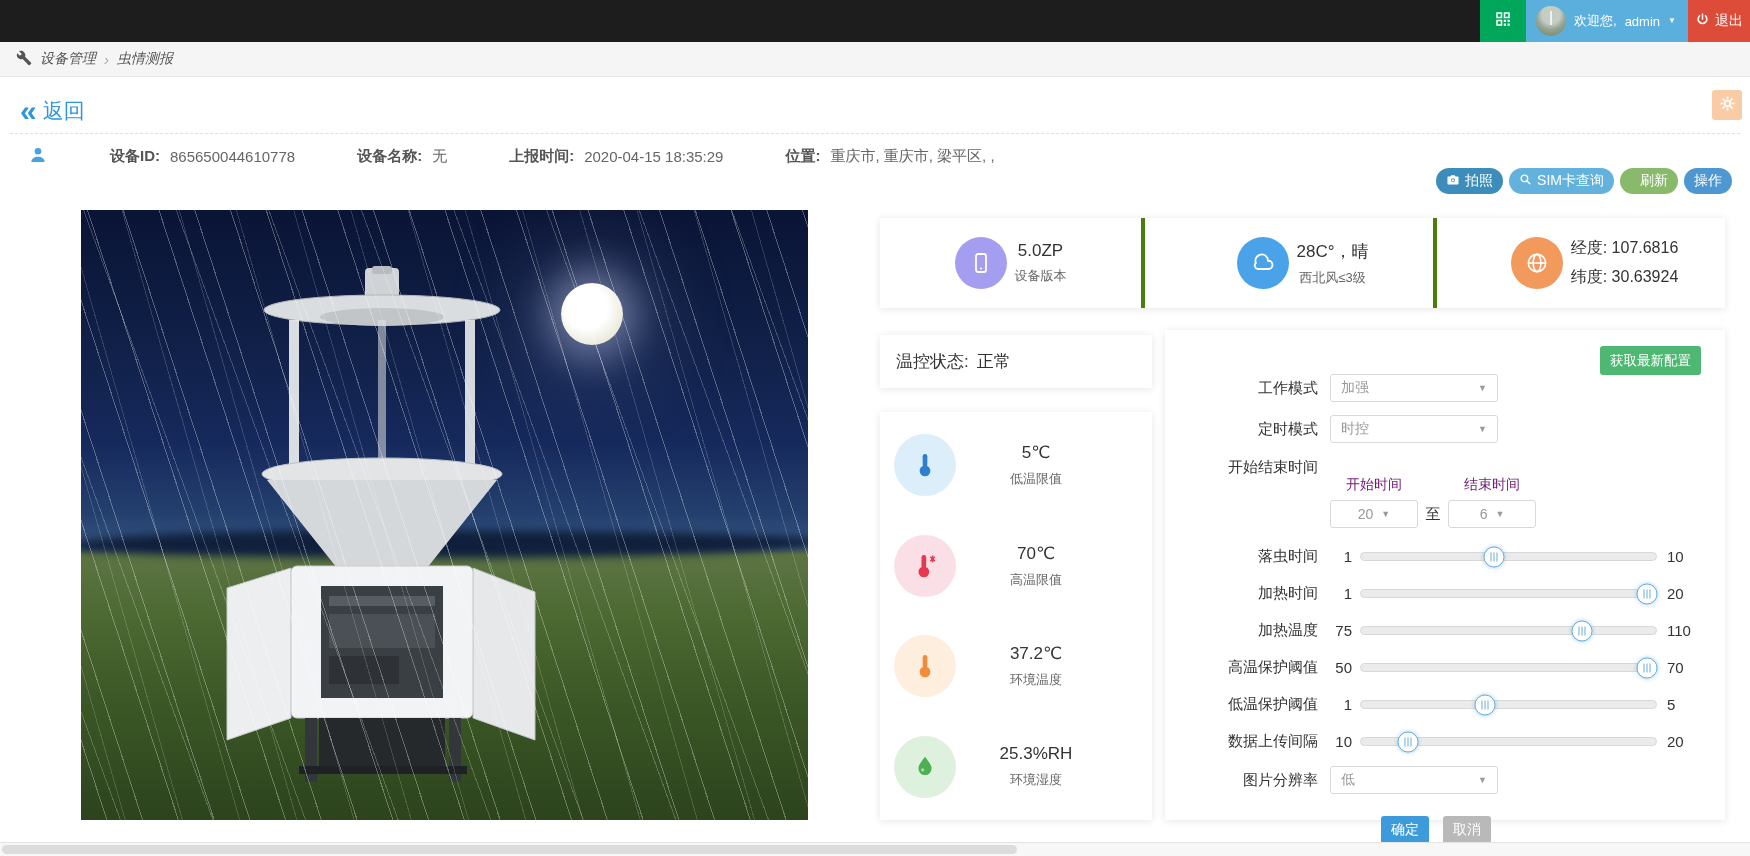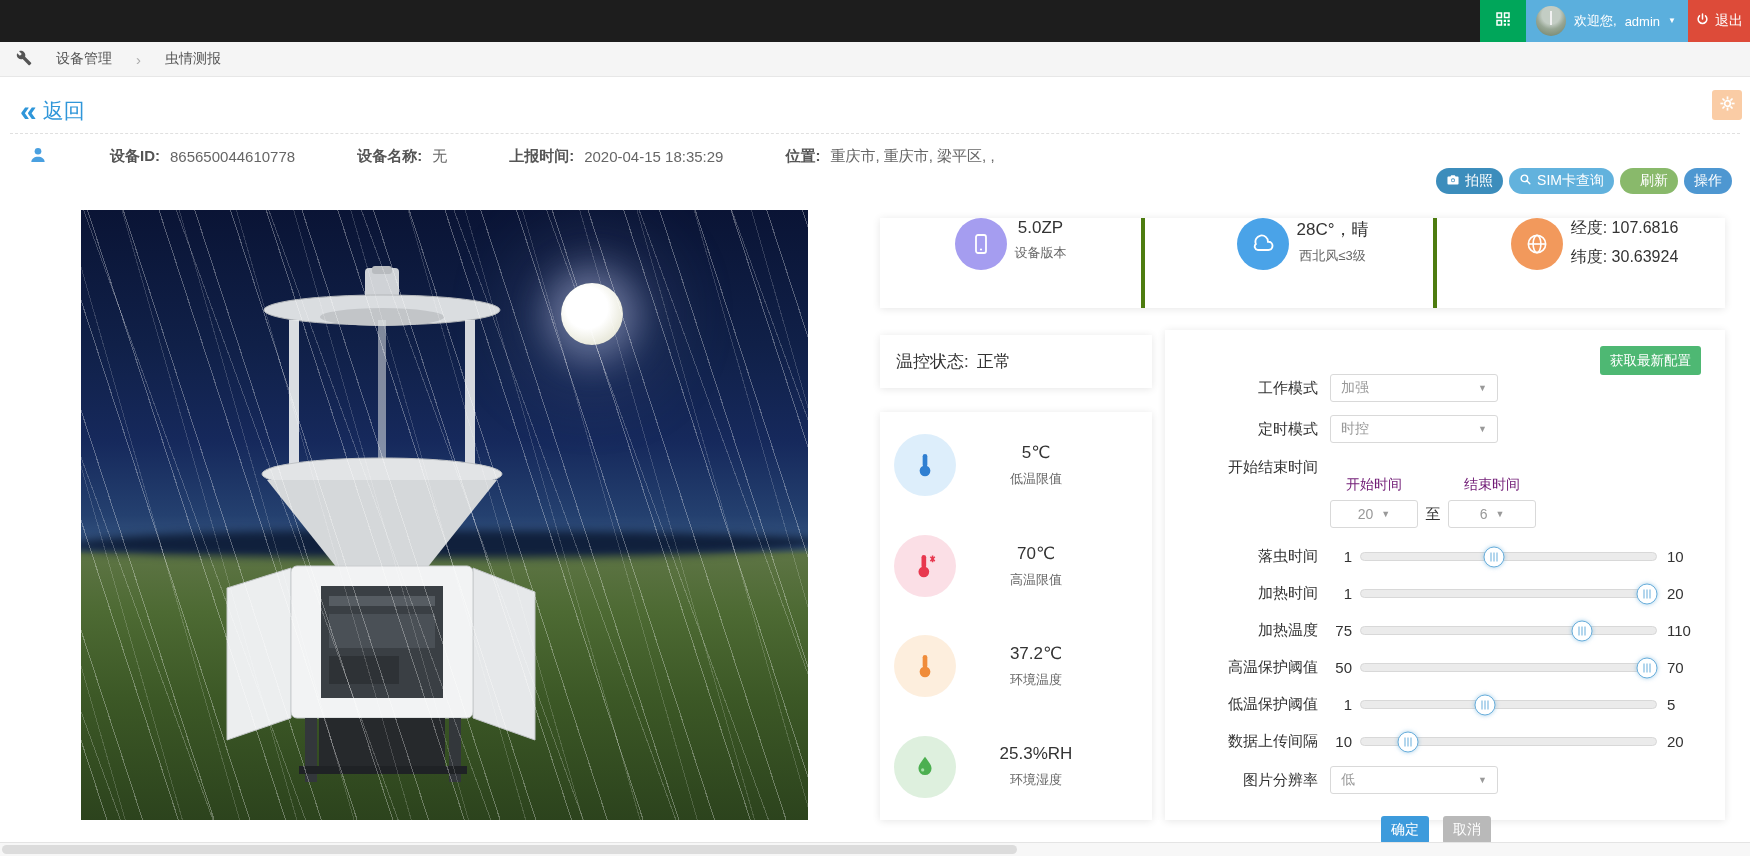--- a/index.html
+++ b/index.html
@@ -15,22 +15,22 @@
   .avatar { width:30px; height:30px; border-radius:50%; flex:0 0 30px;
     background:radial-gradient(circle at 50% 30%, #c3cdc4 0 35%, #97a694 55%, #6d7d63 100%);
     position:relative; overflow:hidden; }
   .avatar::after { content:""; position:absolute; left:14px; top:5px; width:2px; height:14px; background:#f2f2f2; }
   .nav-logout { width:62px; background:#dd4b39; color:#fff; display:flex; align-items:center;
     justify-content:center; gap:5px; font-size:14px; cursor:pointer; }
   .caret { font-size:8px; line-height:1; }
 
   
   .breadcrumb { position:absolute; top:42px; left:0; width:1750px; height:35px; background:#f5f5f5;
-    border-bottom:1px solid #e7e7e7; display:flex; align-items:center; gap:24px; padding-left:16px;
-    font-size:14px; color:#555; }
+    border-bottom:1px solid #e7e7e7; display:flex; align-items:center; gap:8px; padding-left:16px;
+    font-size:14px; color:#555;font-style:italic; }
   .crumb-sep { color:#aaa; font-size:15px; }
 
   
   .back-link { position:absolute; top:96px; left:20px; display:flex; align-items:center; gap:8px;
     color:#2f96d9; cursor:pointer; }
   .back-chevrons { font-size:30px; font-weight:bold; line-height:1; letter-spacing:-2px; }
   .back-label { font-size:21px; }
   .gear-tab { position:absolute; top:90px; right:8px; width:30px; height:30px; border-radius:3px;
     background:#f6a45c; opacity:.55; display:flex; align-items:center; justify-content:center; cursor:pointer; }
 
@@ -66,21 +66,21 @@
       repeating-linear-gradient(72deg, rgba(255,255,255,0) 0 16px, rgba(255,255,255,.30) 16px 17px, rgba(255,255,255,0) 17px 34px),
       repeating-linear-gradient(74deg, rgba(255,255,255,0) 0 27px, rgba(255,255,255,.16) 27px 28px, rgba(255,255,255,0) 28px 55px),
       repeating-linear-gradient(70deg, rgba(255,255,255,0) 0 43px, rgba(255,255,255,.22) 43px 44px, rgba(255,255,255,0) 44px 87px);
   }
   .device-svg { position:absolute; left:88px; bottom:34px; }
 
   
   .card { position:absolute; background:#fff; box-shadow:0 1px 8px rgba(0,0,0,.10); }
 
   .info-cards { left:880px; top:218px; width:845px; height:90px; display:flex; }
-  .icard { flex:1; display:flex; align-items:flex-start; justify-content:center; gap:8px; }
+  .icard { flex:1; display:flex; align-items:center; justify-content:center; gap:8px; }
   .icard + .icard { border-left:4px solid #4d7c0f;padding-left:27px; }
   .icircle { width:52px; height:52px; border-radius:50%; display:flex; align-items:center; justify-content:center; flex:0 0 52px; }
   .icard .l1 { font-size:17px; color:#333; margin-bottom:6px; }
   .icard .l2 { font-size:13px; color:#666; }
   .icard .txt { text-align:center; }
   .icard .txt.left { text-align:left; }
   .icard .txt.left .l1 { margin-bottom:8px; font-size:16px; }
   .icard .txt.left .l2 { font-size:16px; color:#333; }
 
   .status-card { left:880px; top:335px; width:272px; height:53px; display:flex; align-items:center;

